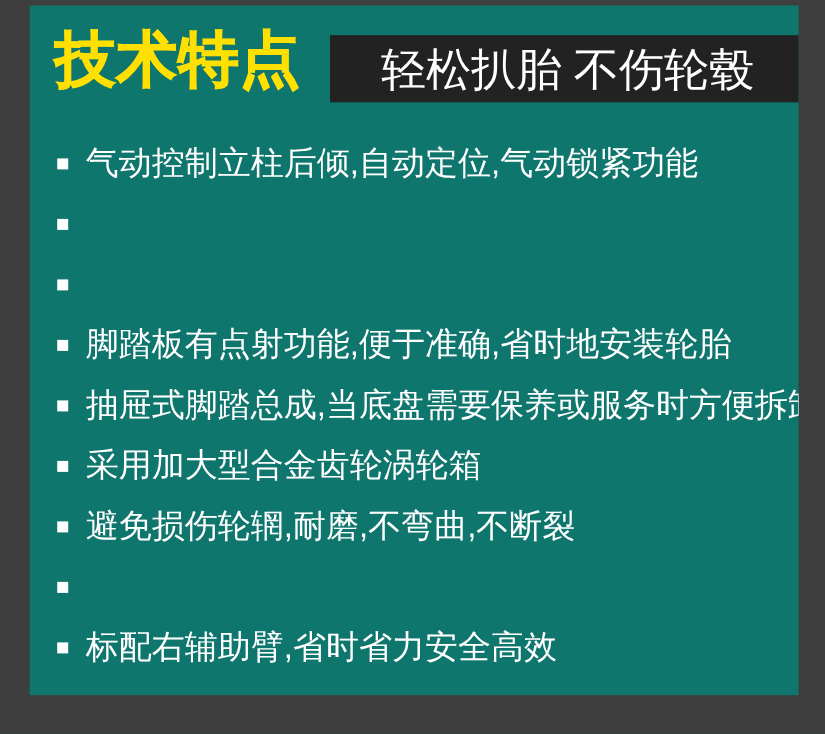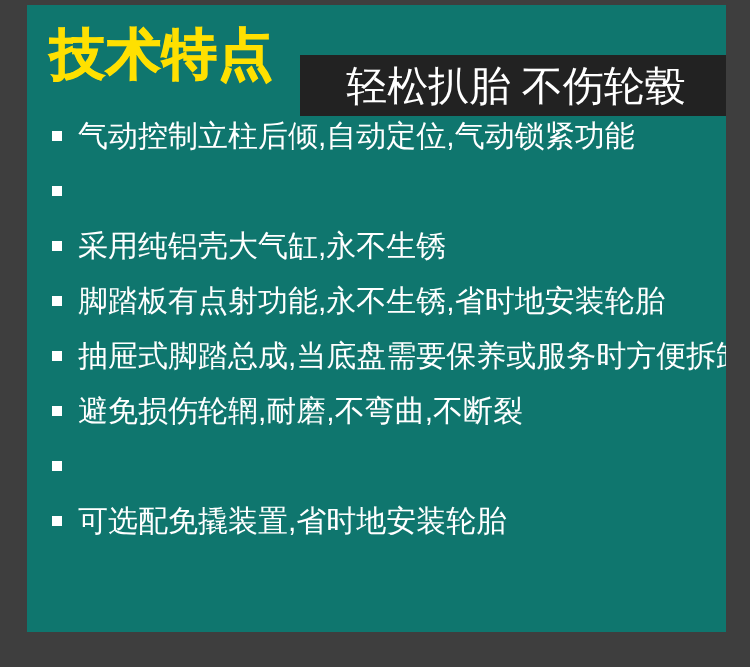--- a/index.html
+++ b/index.html
@@ -61,36 +61,35 @@
     position: absolute;
     left: 273px;
     top: 27px;
     width: 432px;
     height: 61px;
     background: #222222;
     display: flex;
     align-items: center;
     justify-content: center;
     box-sizing: border-box;
-    margin-top: 23px;
   }
 
   #tagline-text {
     font-size: 41px;
     line-height: 46px;
     color: #ffffff;
     white-space: nowrap;
     letter-spacing: 0px;
   }
 
   
   #feature-list {
     position: absolute;
     left: 0;
-    top: 103px;
+    top: 116px;
     width: 100%;
     list-style: none;
     margin: 0;
     padding: 0;
   }
 
   .feature-item {
     position: relative;
     height: 55px;
     padding-left: 51px;
@@ -135,37 +134,40 @@
     <ul id="feature-list">
       <li class="feature-item">
         <span class="bullet-marker"></span>
         <span class="feature-text">气动控制立柱后倾,自动定位,气动锁紧功能</span>
       </li>
       <li class="feature-item">
         <span class="bullet-marker"></span>
       </li>
       <li class="feature-item">
         <span class="bullet-marker"></span>
-        <span class="feature-text">采用纯铝壳大气缸,永不生锈</span>
       </li>
       <li class="feature-item">
         <span class="bullet-marker"></span>
-        <span class="feature-text">脚踏板有点射功能,永不生锈,省时地安装轮胎</span>
+        <span class="feature-text">脚踏板有点射功能,便于准确,省时地安装轮胎</span>
       </li>
       <li class="feature-item">
         <span class="bullet-marker"></span>
         <span class="feature-text">抽屉式脚踏总成,当底盘需要保养或服务时方便拆卸</span>
+      </li>
+      <li class="feature-item">
+        <span class="bullet-marker"></span>
+        <span class="feature-text">采用加大型合金齿轮涡轮箱</span>
       </li>
       <li class="feature-item">
         <span class="bullet-marker"></span>
         <span class="feature-text">避免损伤轮辋,耐磨,不弯曲,不断裂</span>
       </li>
       <li class="feature-item">
         <span class="bullet-marker"></span>
       </li>
       <li class="feature-item">
         <span class="bullet-marker"></span>
-        <span class="feature-text">可选配免撬装置,省时地安装轮胎</span>
+        <span class="feature-text">标配右辅助臂,省时省力安全高效</span>
       </li>
     </ul>
 
   </div>
 </div>
 
 </body></html>

